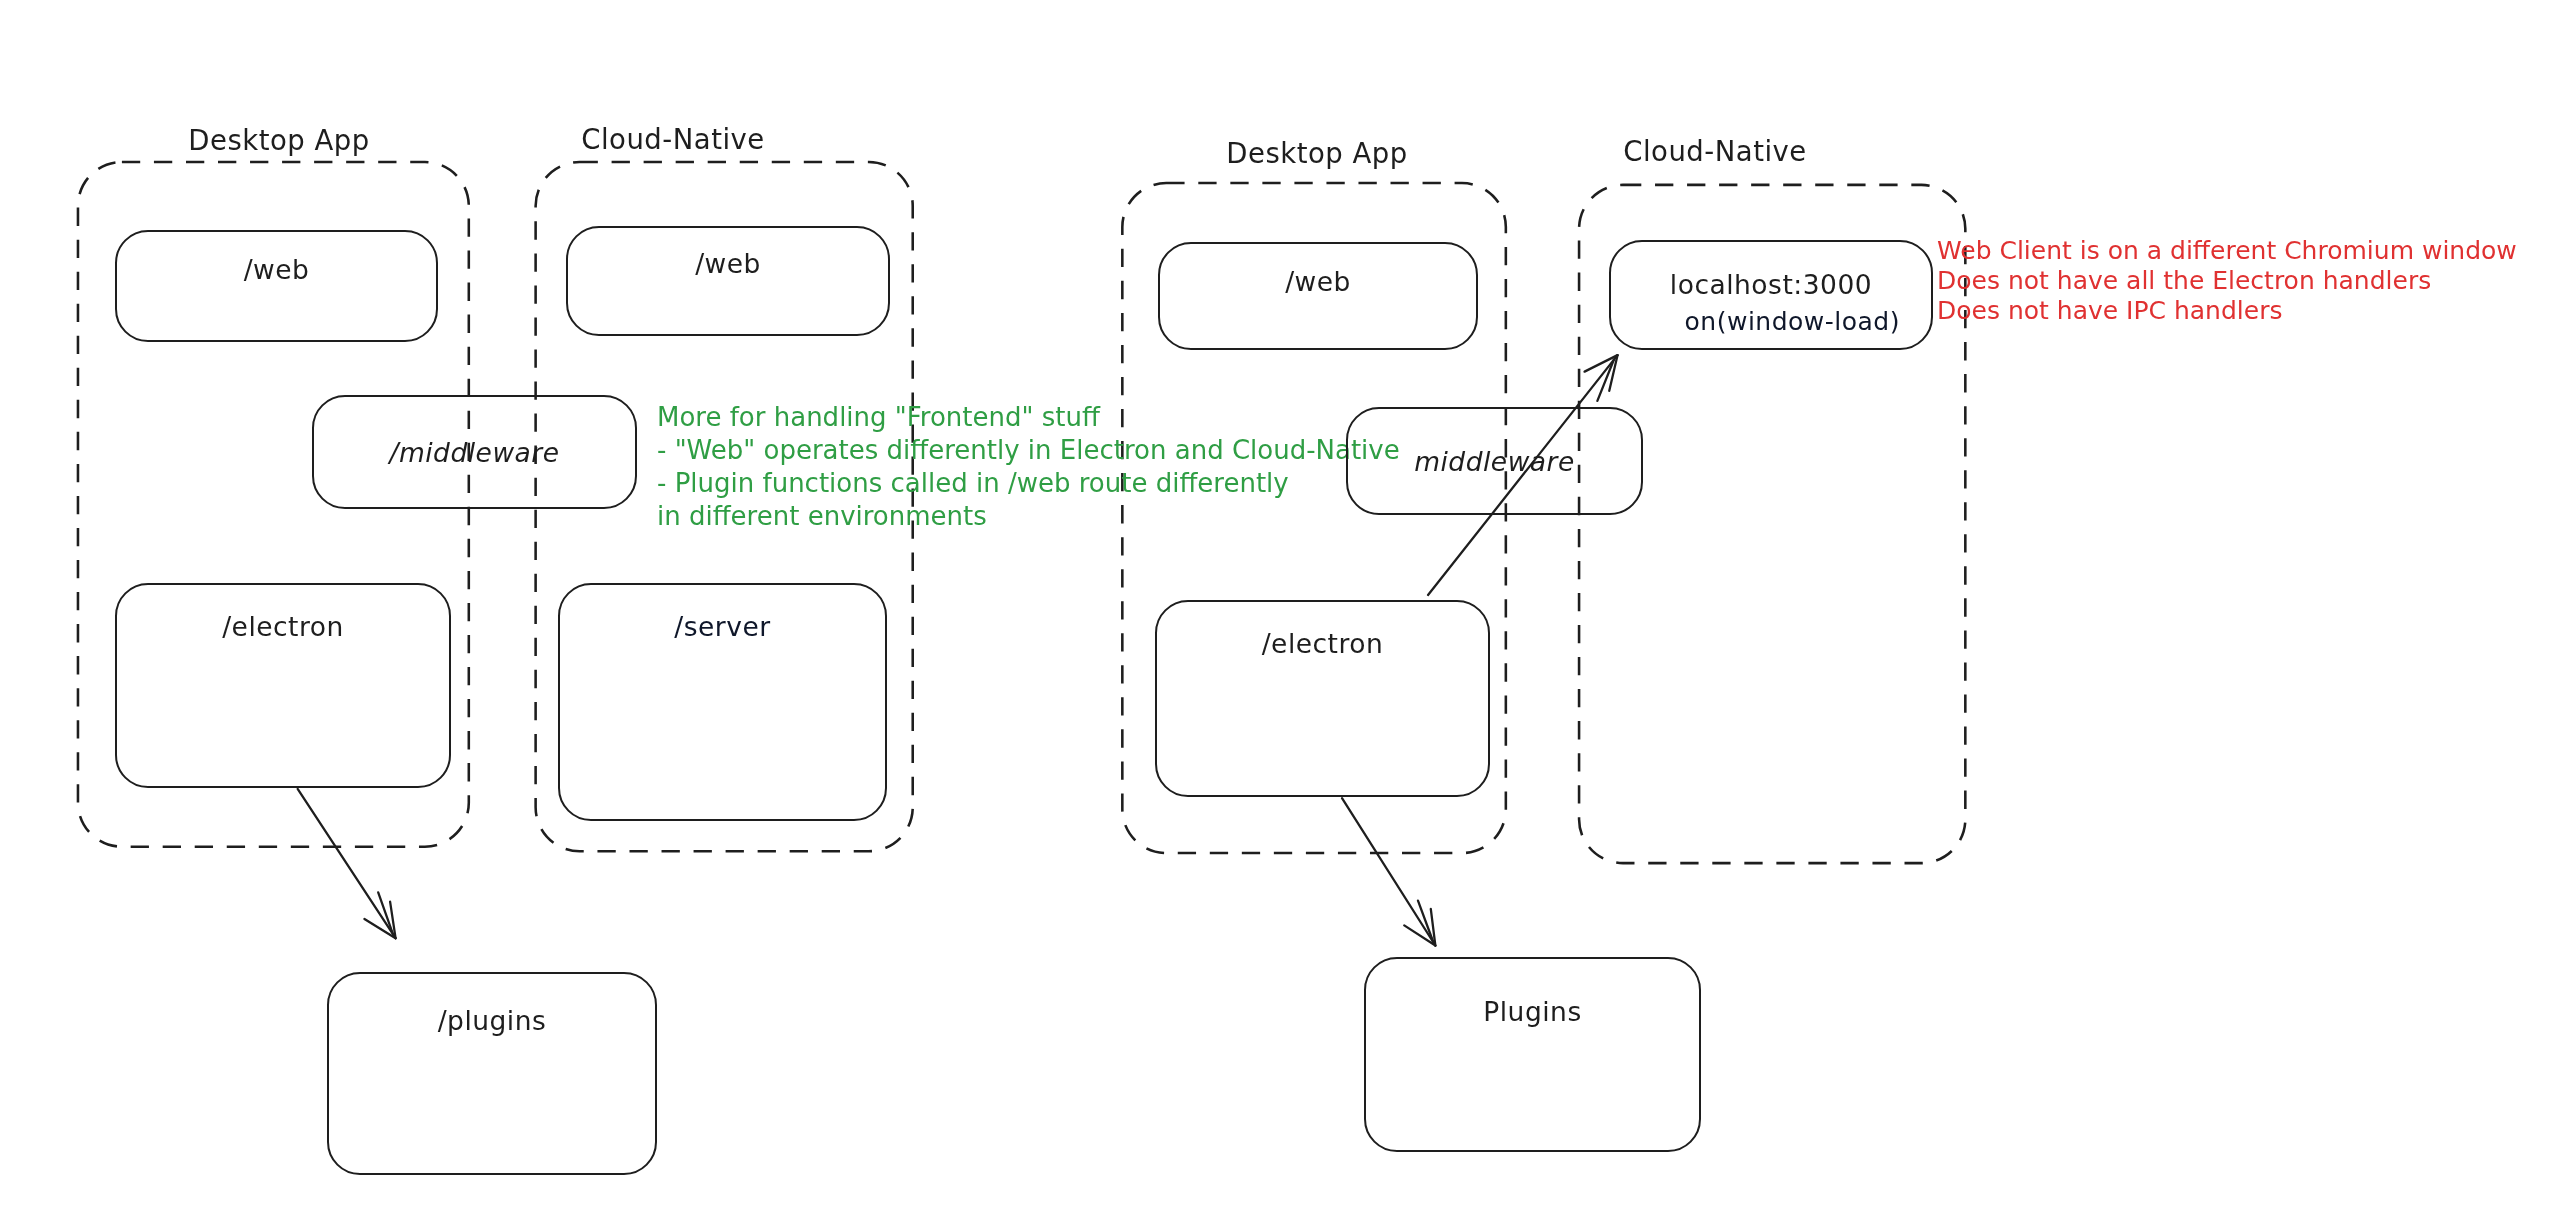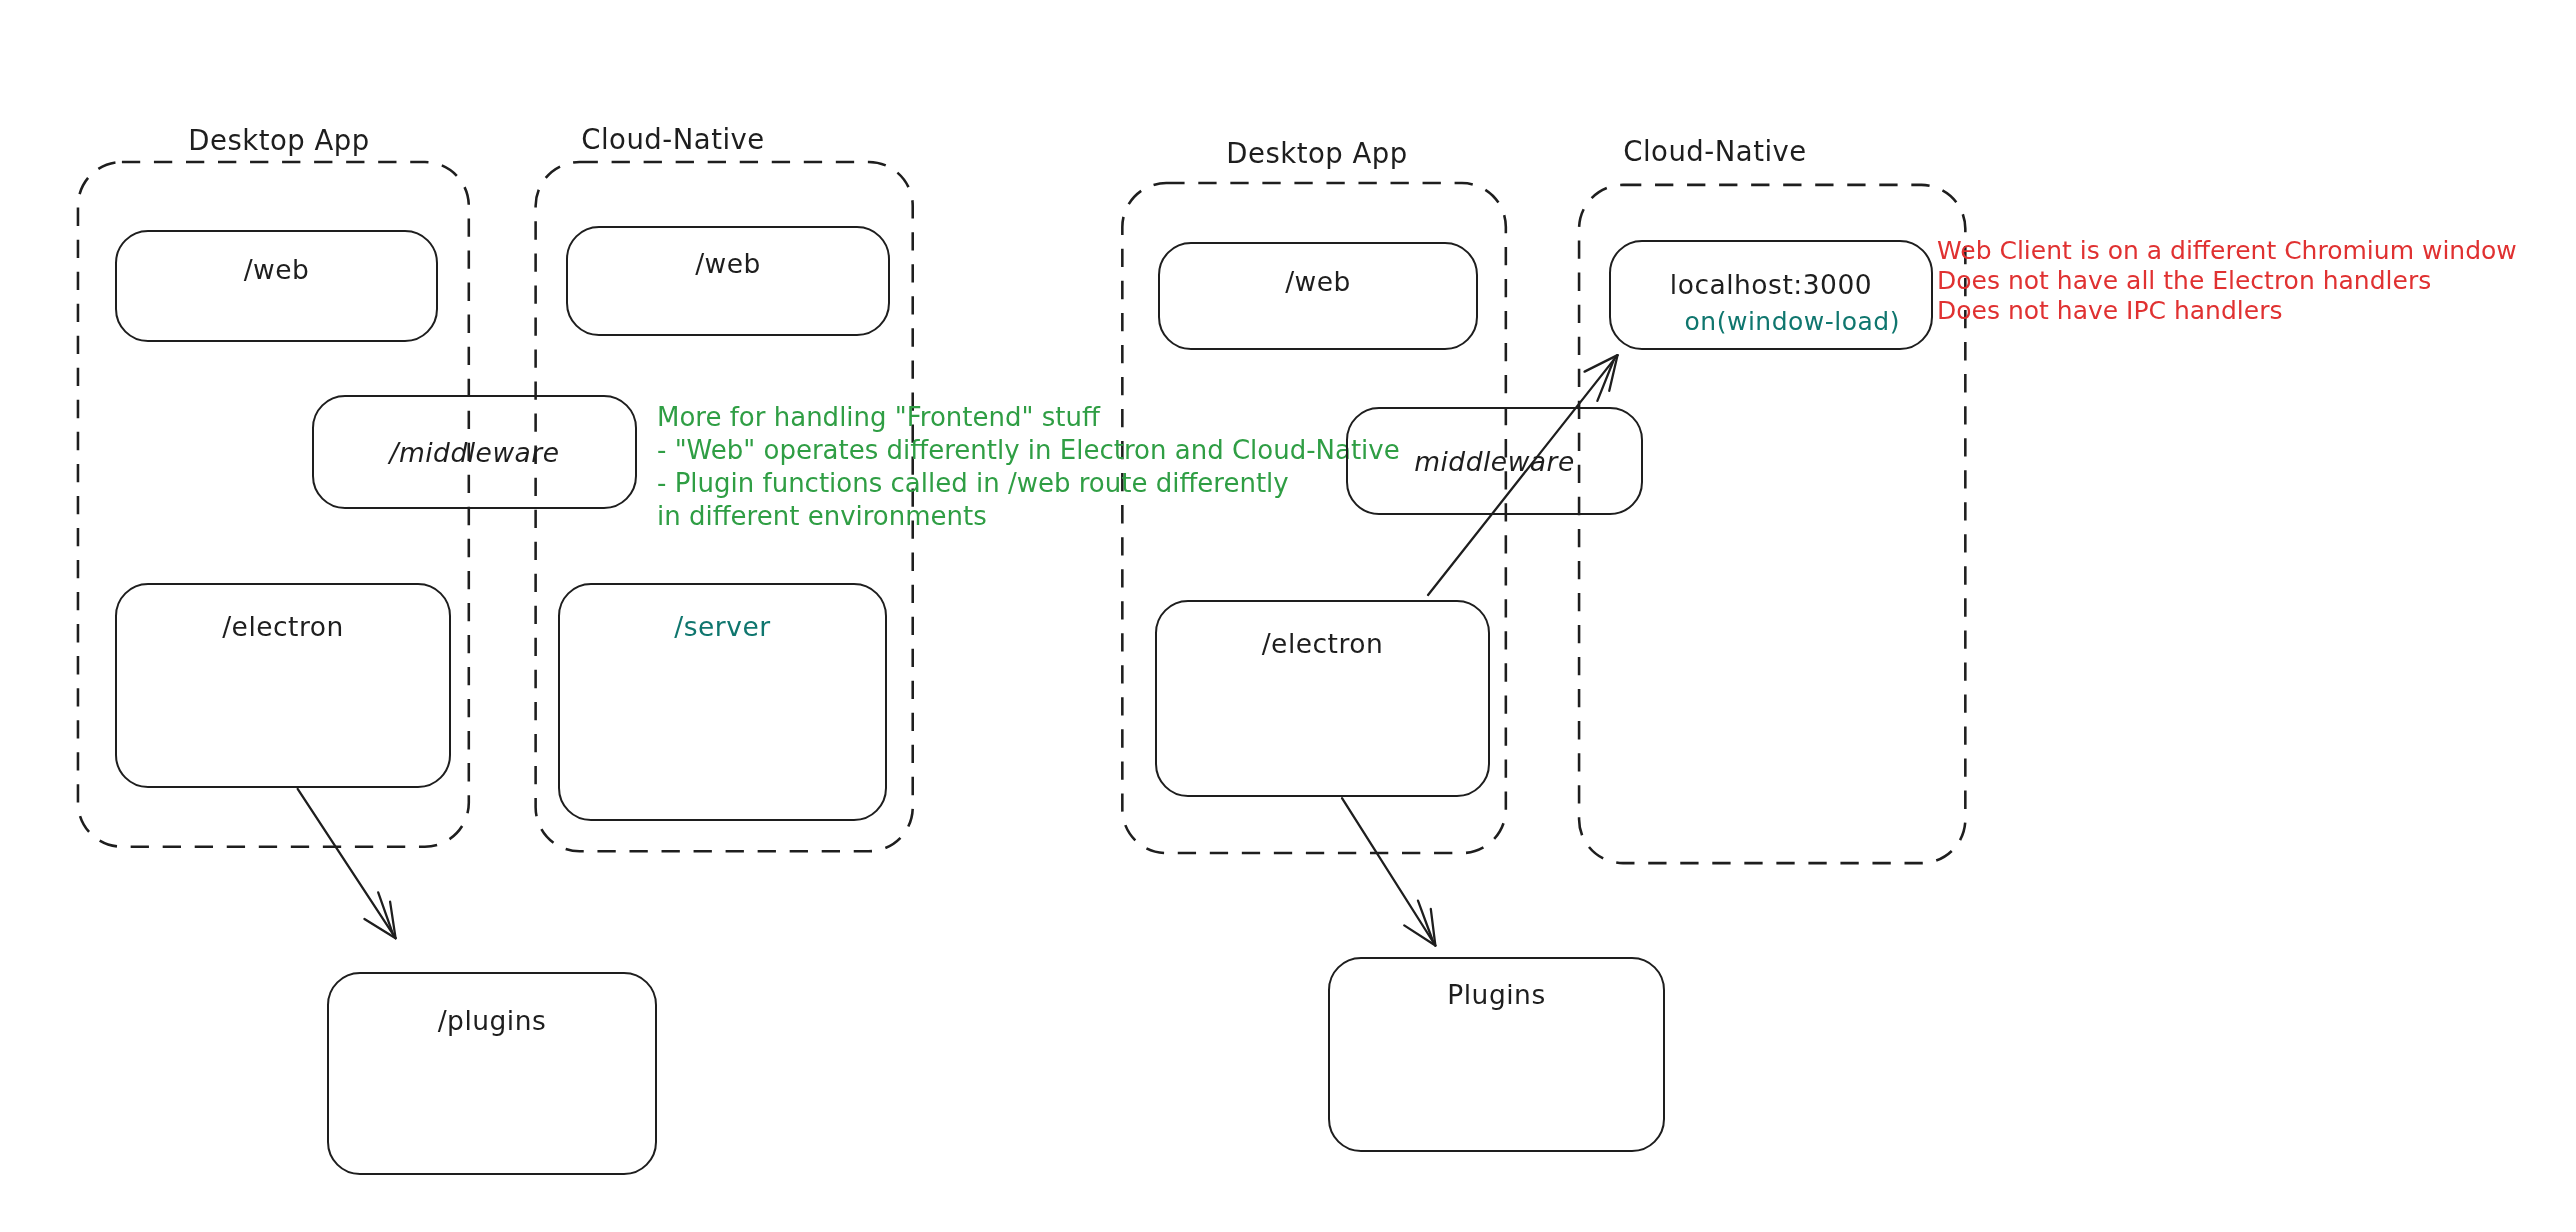--- a/index.html
+++ b/index.html
@@ -34,21 +34,21 @@
     position: absolute;
     width: 256px;
     text-align: center;
     font-size: 27.5px;
     letter-spacing: 0.5px;
     white-space: nowrap;
   }
   .note { position: absolute; white-space: nowrap; }
   .note-green { color: #2f9e44; font-size: 26px; line-height: 33px; }
   .note-red   { color: #e03131; font-size: 25px; line-height: 30px; }
-  .red-text   { color: #0f766e; }
+  .red-text   { color: #0f172a; }
   .localhost-box { flex-direction: column; align-items: stretch; }
   .localhost-line1 { text-align: center; padding-top: 14.6px; }
   .localhost-line2 { text-align: right; padding-right: 31px; margin-top: 7.3px; font-size: 25px; }
 </style>
 </head>
 <body>
 
 <div class="canvas">
 
   <svg class="svg-layer" viewBox="0 0 2814 1346">
@@ -128,21 +128,21 @@
   </div>
 
   <div class="node center" style="left:1346px; top:407px; width:297px; height:108px;">
     <span>middleware</span>
   </div>
 
   <div class="node" style="left:1155px; top:600px; width:335px; height:197px; padding-top:26px;">
     <span>/electron</span>
   </div>
 
-  <div class="node" style="left:1328px; top:957px; width:337px; height:195px; padding-top:20px;">
+  <div class="node" style="left:1364px; top:957px; width:337px; height:195px; padding-top:37px;">
     <span>Plugins</span>
   </div>
 
   <div class="note note-red" style="left:1937px; top:236px;">
     <div>Web Client is on a different Chromium window</div>
     <div>Does not have all the Electron handlers</div>
     <div>Does not have IPC handlers</div>
   </div>
 
 </div>

